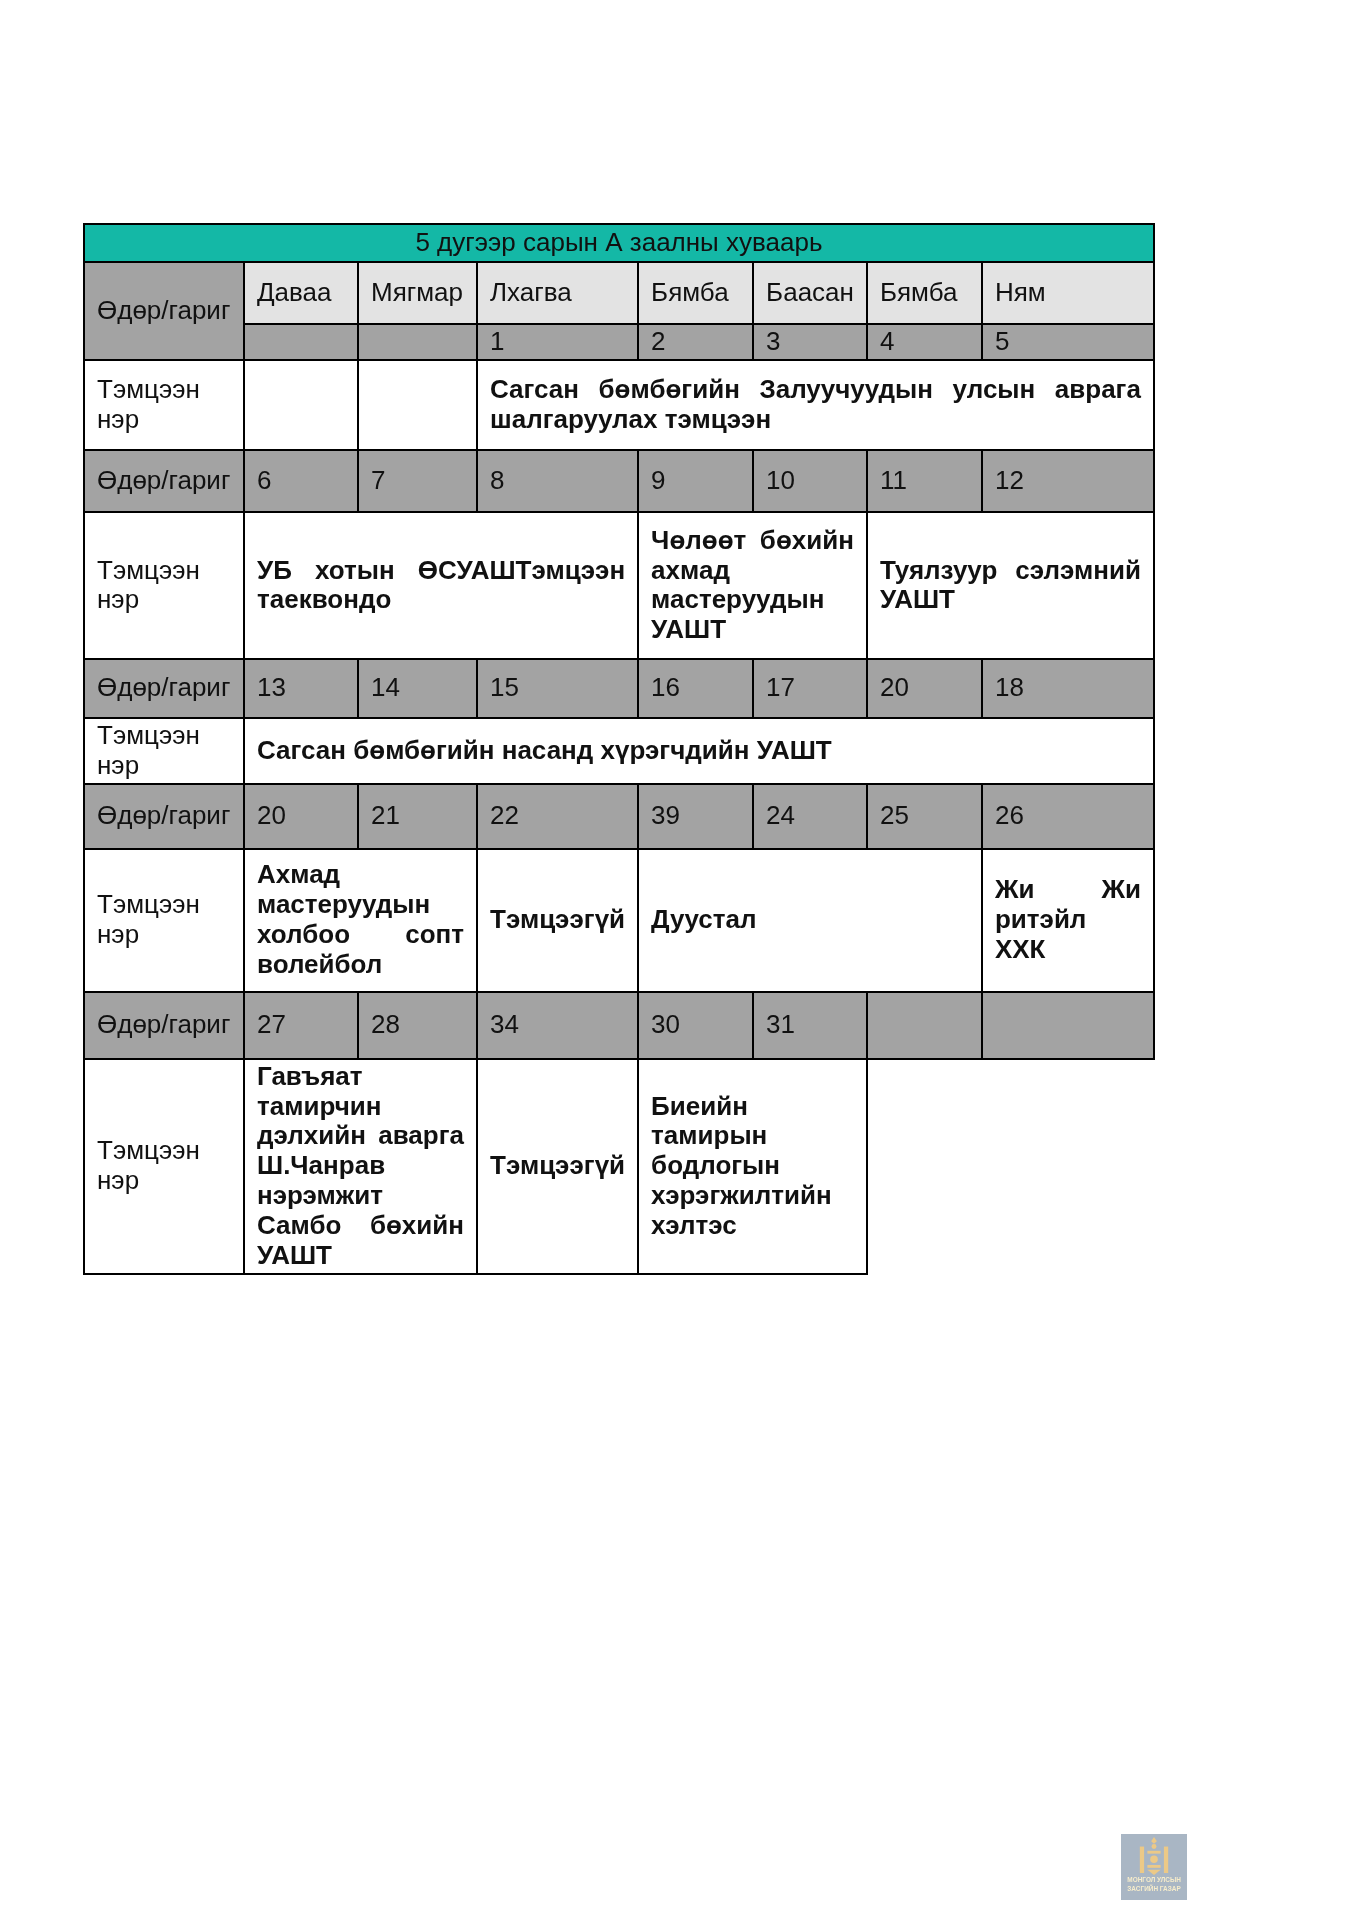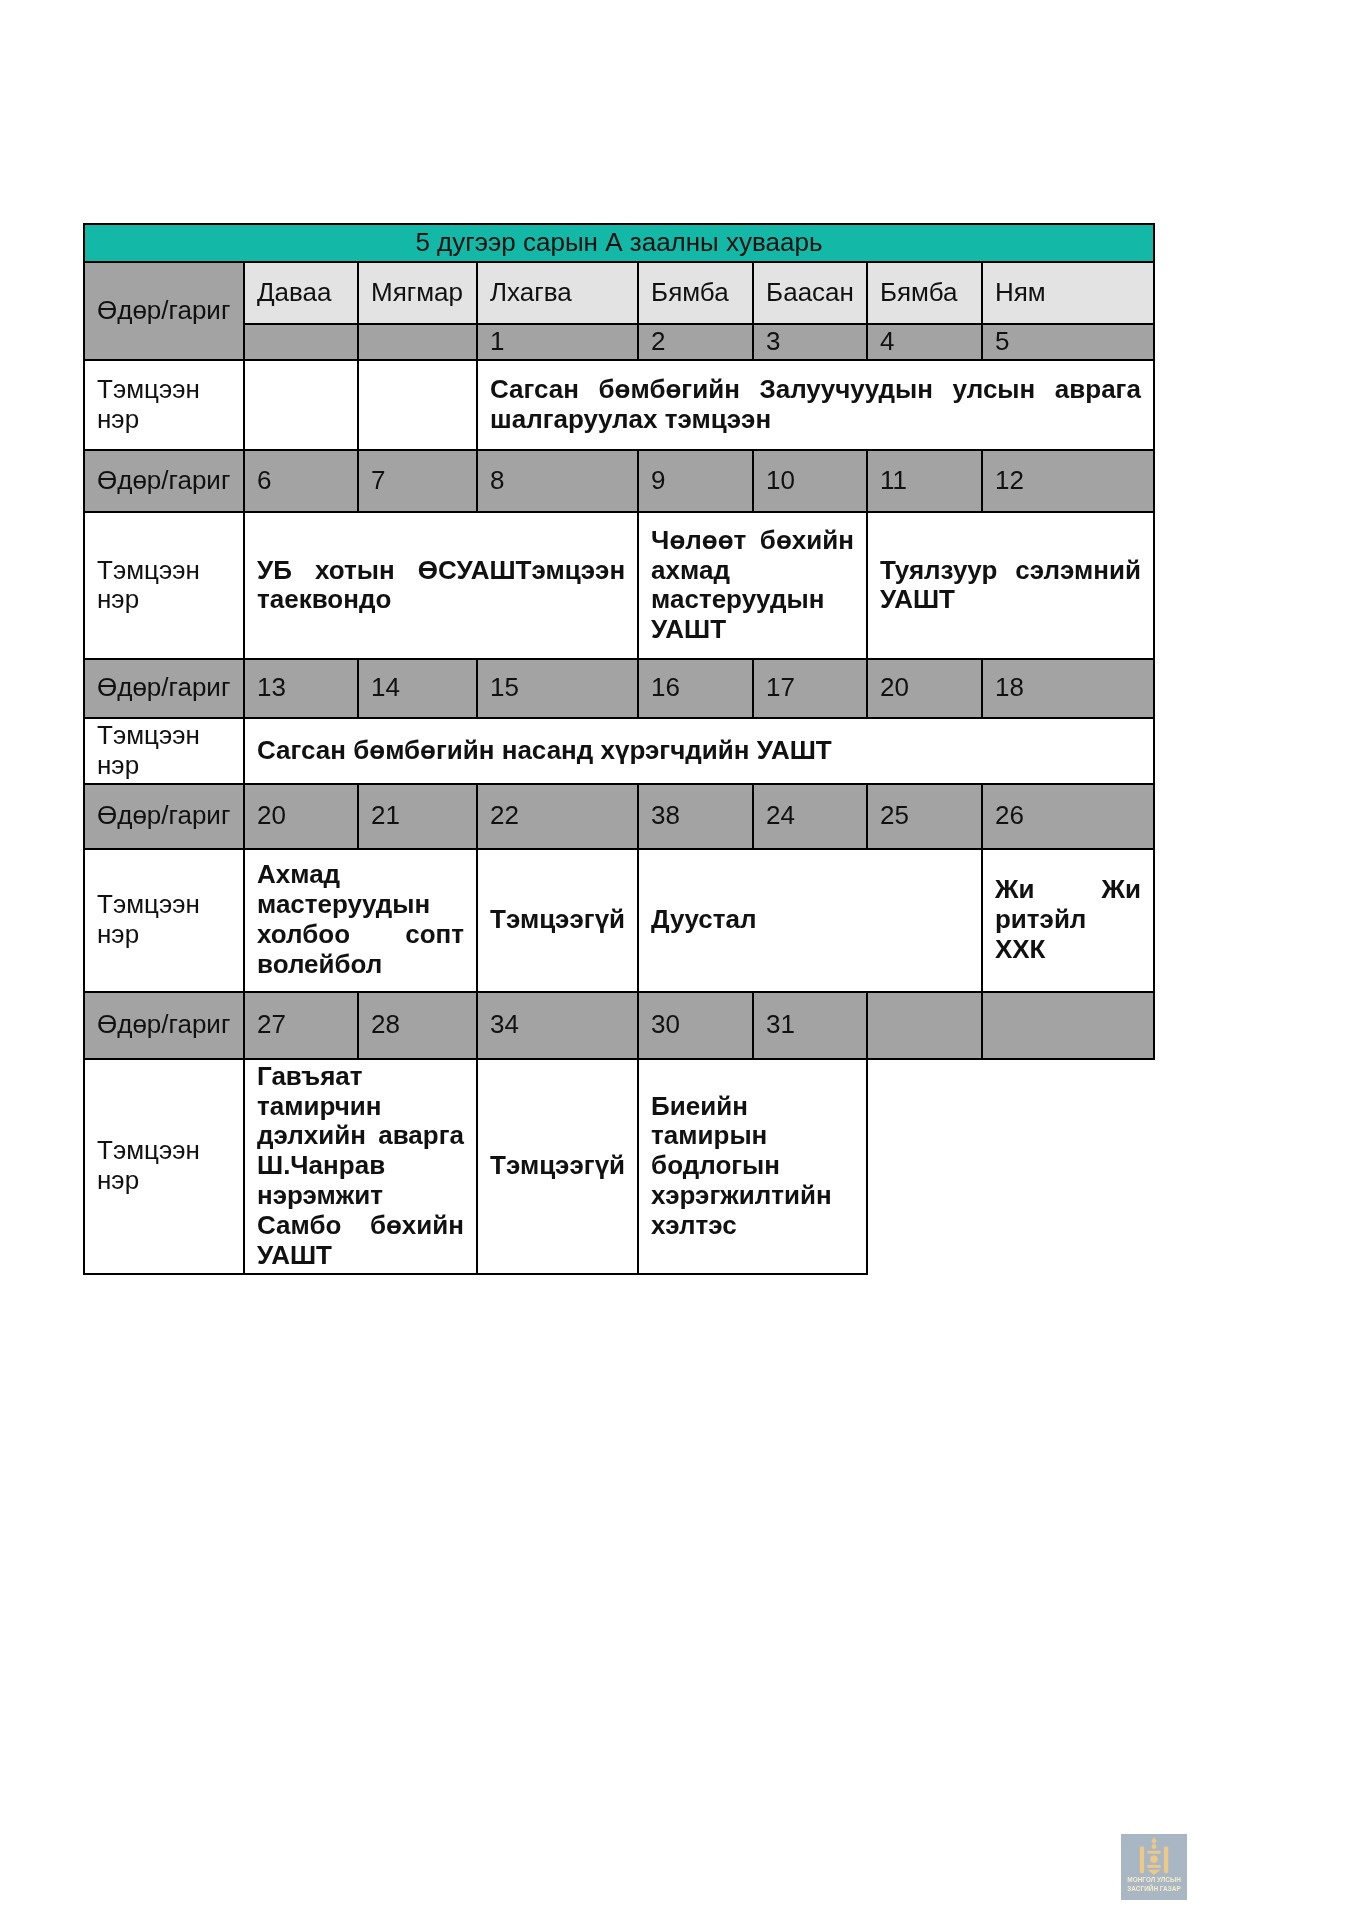--- a/index.html
+++ b/index.html
@@ -136,21 +136,21 @@
     <tr class="r-comp3">
       <td>Тэмцээн нэр</td>
       <td class="comp" colspan="7">Сагсан бөмбөгийн насанд хүрэгчдийн УАШТ</td>
     </tr>
 
     <tr class="r-date4">
       <td class="blue">Өдөр/гариг</td>
       <td class="blue">20</td>
       <td class="blue">21</td>
       <td class="blue">22</td>
-      <td class="blue">38</td>
+      <td class="blue">39</td>
       <td class="blue">24</td>
       <td class="blue">25</td>
       <td class="blue">26</td>
     </tr>
 
     <tr class="r-comp4">
       <td>Тэмцээн нэр</td>
       <td class="comp" colspan="2">Ахмад мастеруудын холбоо сопт волейбол</td>
       <td class="comp">Тэмцээгүй</td>
       <td class="comp" colspan="3">Дуустал</td>

